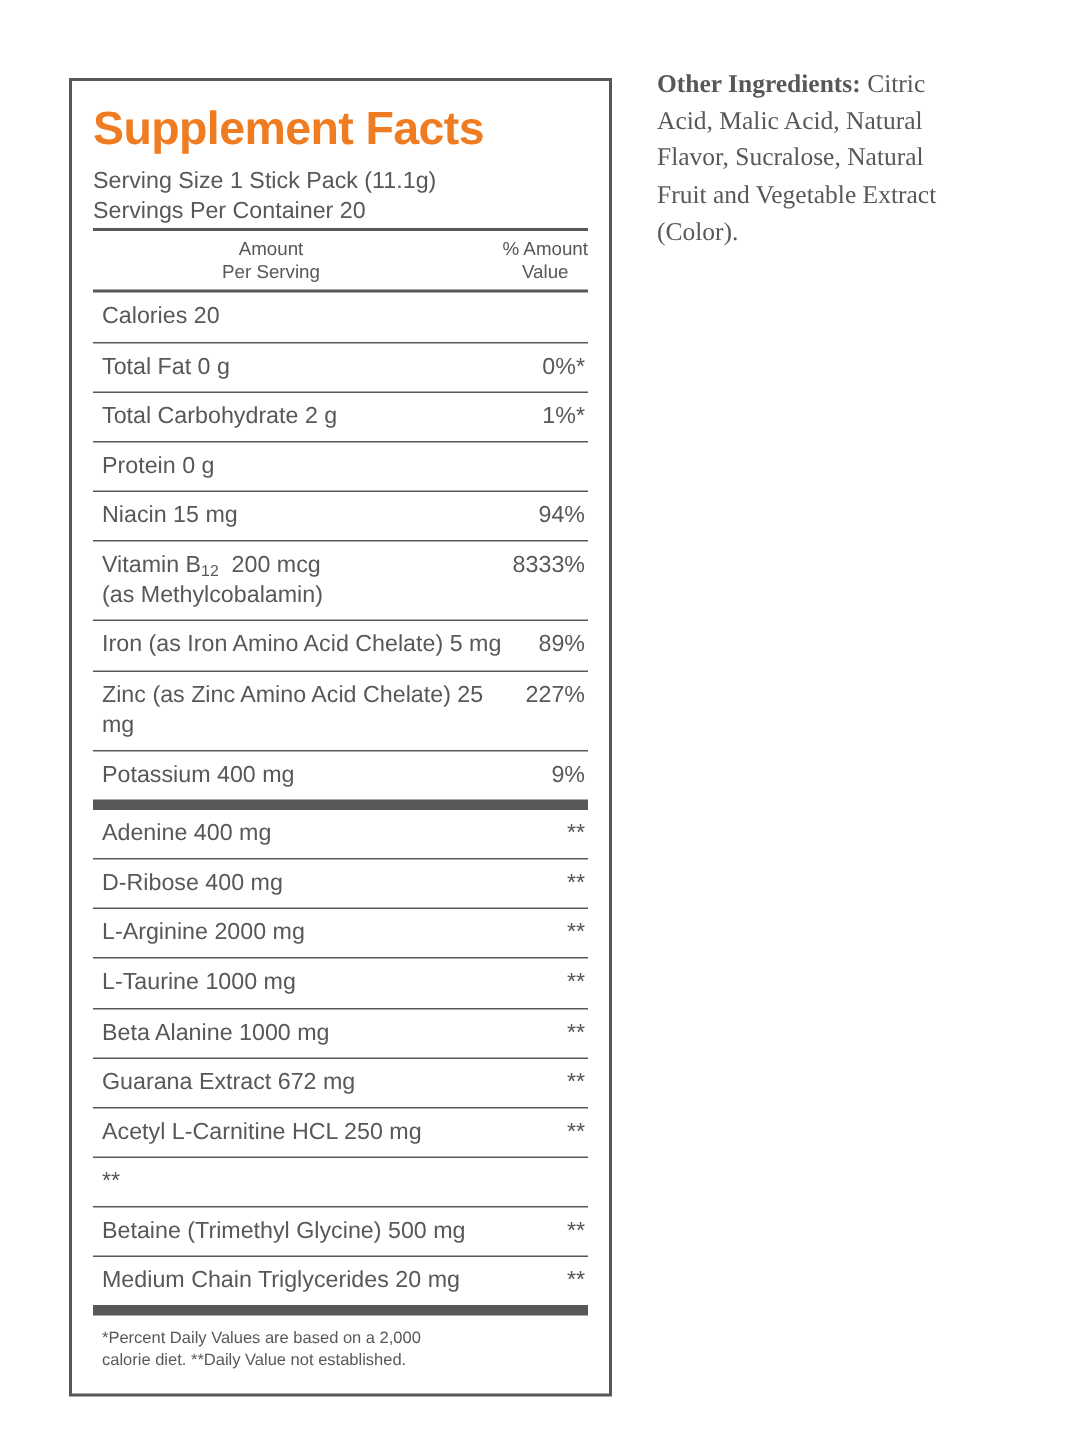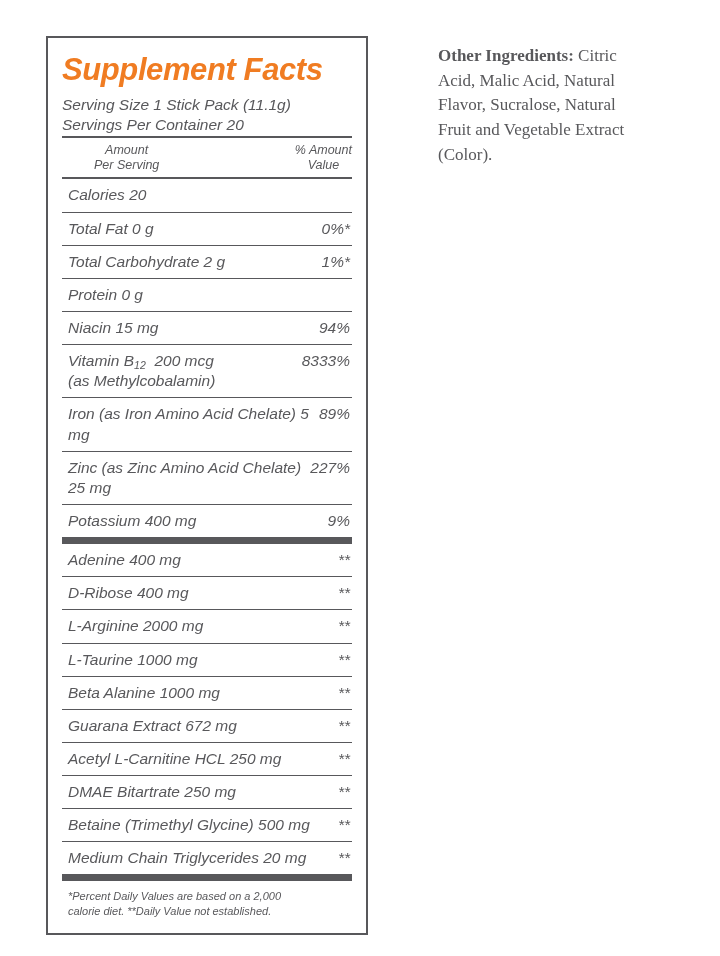--- a/index.html
+++ b/index.html
@@ -18,27 +18,26 @@
   .page {
     position: relative;
     width: 720px;
     height: 956px;
   }
 
   
   .panel {
     position: absolute;
     left: 46px;
-    top: 36px;
-    width: 322px;
+    top: 52px;
+    width: 362px;
     border: 2px solid #58585b;
     box-sizing: border-box;
     padding: 10px 14px 12px 14px;
     background: #fff;
-    font-style: italic;
   }
   .sf-title {
     color: #f07c22;
     font-size: 31px;
     font-weight: bold;
     letter-spacing: -0.4px;
     line-height: 1.05;
     margin: 6px 0 8px 0;
     white-space: nowrap;
   }
@@ -56,21 +55,21 @@
     display: flex;
     justify-content: space-between;
     align-items: flex-end;
     padding: 5px 0 4px 2px;
     font-size: 12.5px;
     line-height: 1.2;
   }
   .amount-head .left {
     text-align: center;
     flex: 0 0 auto;
-    margin-left: 30px;
+    margin-left: 84px;
   }
   .amount-head .right {
     text-align: center;
     flex: 0 0 auto;
   }
 
   .row {
     display: flex;
     justify-content: space-between;
     align-items: flex-start;
@@ -231,21 +230,20 @@
     </div>
     <div class="rule-thin"></div>
 
     <div class="row">
       <div class="nm">Acetyl L-Carnitine HCL 250 mg</div>
       <div class="dv">**</div>
     </div>
     <div class="rule-thin"></div>
 
     <div class="row">
-      <div class="nm">DMAE Bitartrate 250 mg</div>
       <div class="dv">**</div>
     </div>
     <div class="rule-thin"></div>
 
     <div class="row">
       <div class="nm">Betaine (Trimethyl Glycine) 500 mg</div>
       <div class="dv">**</div>
     </div>
     <div class="rule-thin"></div>
 

